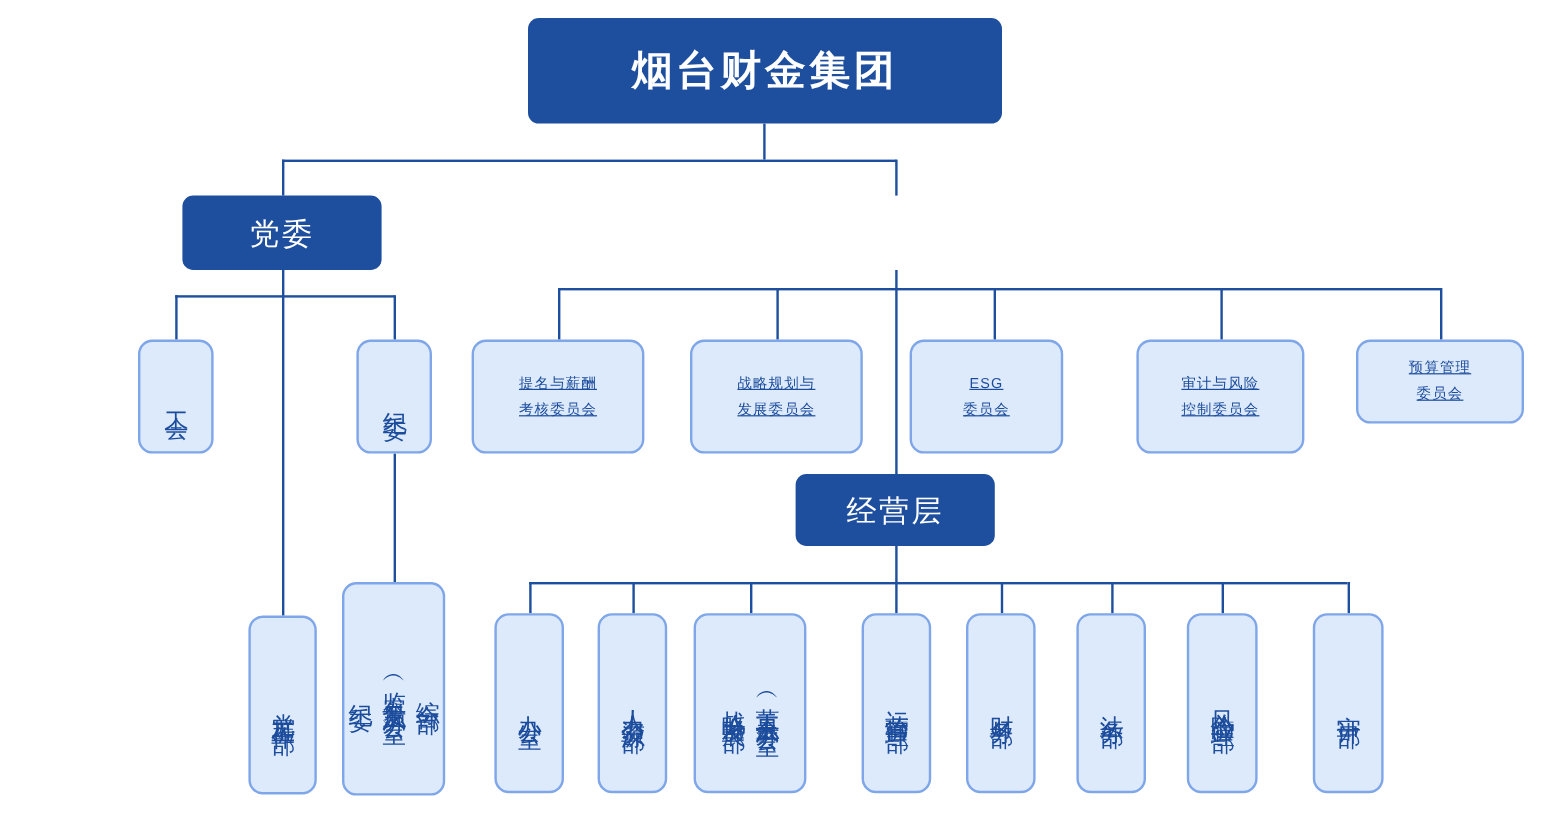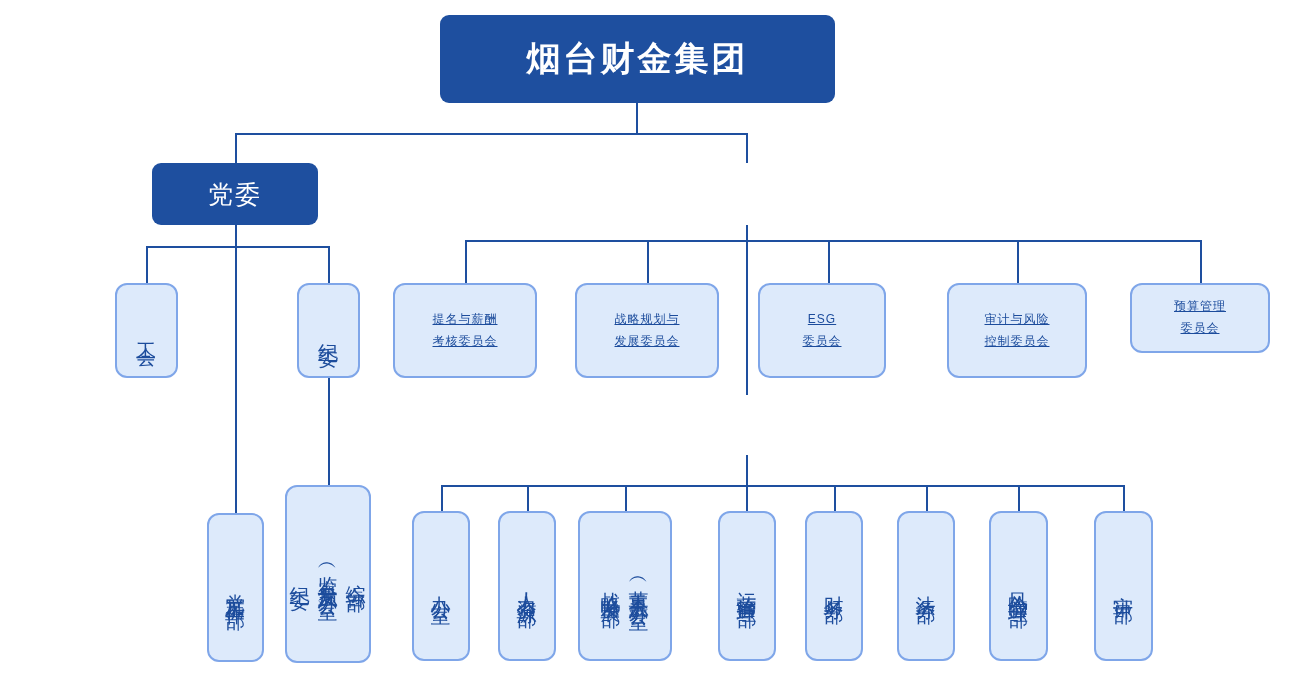--- a/index.html
+++ b/index.html
@@ -97,20 +97,23 @@
   </div>
   <div class="node light committee" style="left:947px;top:283px;width:140px;height:95px;">
     <span>审计与风险
 控制委员会</span>
   </div>
   <div class="node light committee" style="left:1130px;top:283px;width:140px;height:70px;">
     <span>预算管理
 委员会</span>
   </div>
 
+  <div class="node dark" style="left:663px;top:395px;width:166px;height:60px;">
+    <span class="l2-label">经营层</span>
+  </div>
 
   <div class="node light vtext" style="left:207px;top:513px;width:57px;height:149px;">
     <span>党群工作部</span>
   </div>
   <div class="node light vtext" style="left:285px;top:485px;width:86px;height:178px;">
     <span>综合部
 （监察专员办公室）
 纪委</span>
   </div>
 

